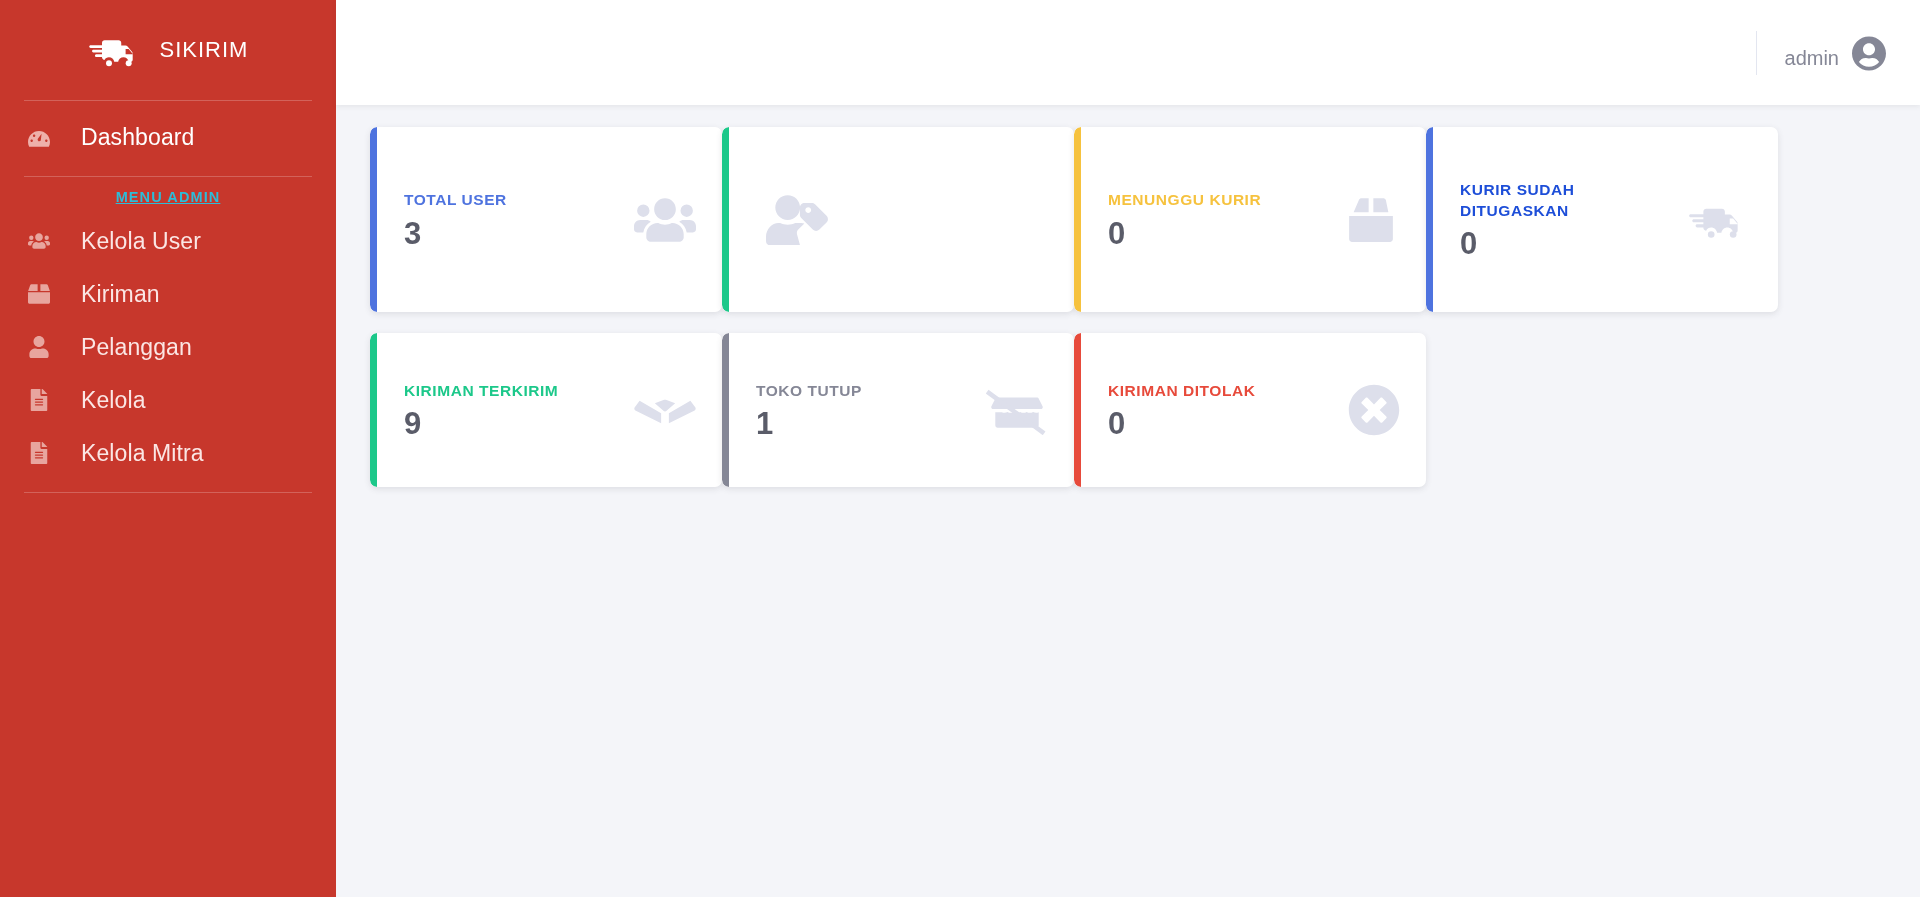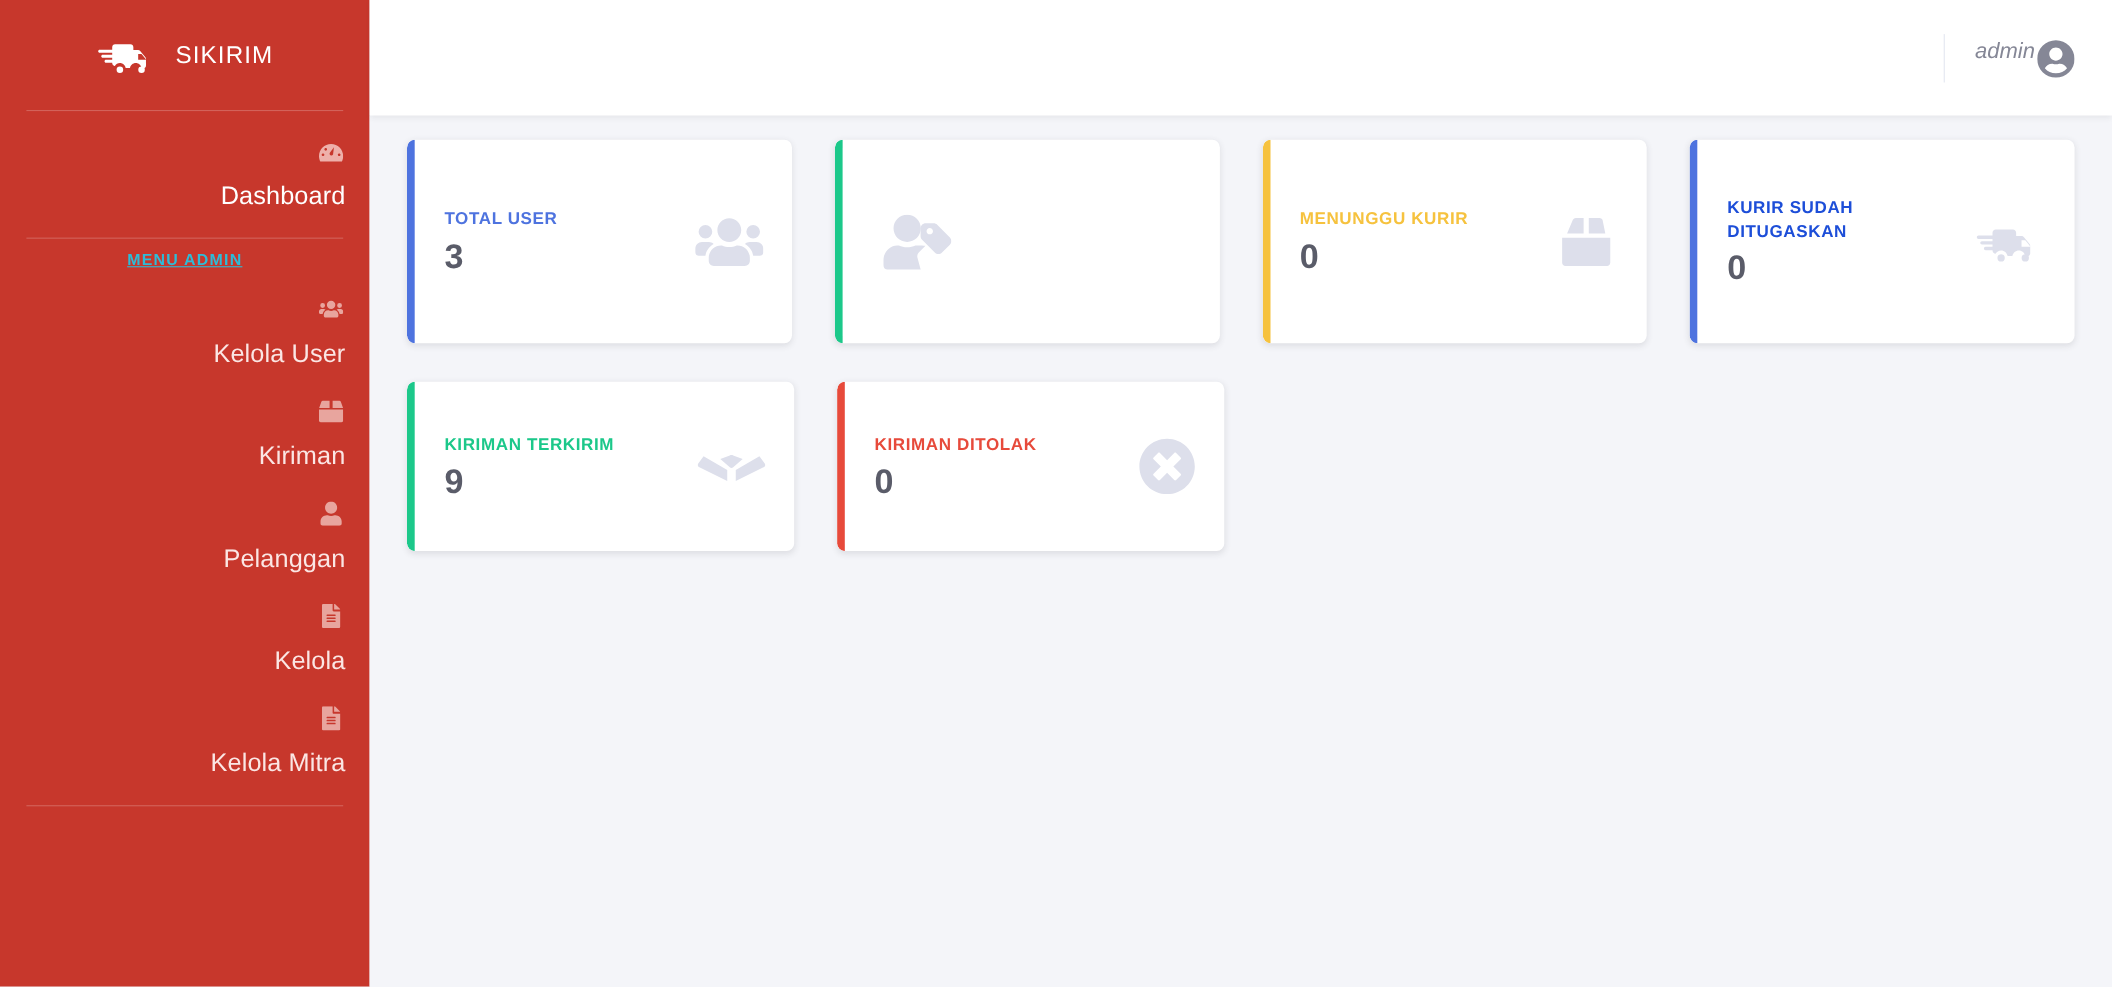--- a/index.html
+++ b/index.html
@@ -26,23 +26,23 @@
   .brand-icon { width:56px; height:44px; display:block; }
   .brand-text {
     font-size:22px; font-weight:normal; color:#fff;
     letter-spacing:1.0px;
   }
   .side-divider {
     height:1px; background:rgba(255,255,255,0.22);
     margin:0 24px;
   }
   .nav-item {
-    display:flex; align-items:flex-end; gap:14px;
+    display:flex; align-items:flex-start; gap:29px;
     padding:13px 22px 13px 26px;
-    text-decoration:none; cursor:pointer;flex-direction:column;
+    text-decoration:none; cursor:pointer;
   }
   .nav-icon { width:26px; height:26px; flex:0 0 26px; display:flex; align-items:center; justify-content:center; }
   .nav-icon svg { width:22px; height:22px; display:block; }
   .nav-label { font-size:23px; color:#ffffff; letter-spacing:0.1px; }
   .nav-item.dim .nav-label { color:#fbe6e4; }
   .nav-item.dim .nav-icon svg { fill:#e8a59e; }
   .nav-item.active .nav-icon svg { fill:#eeb0aa; }
 
   .menu-heading {
     text-align:center;
@@ -55,30 +55,30 @@
   
   .main { flex:1; display:flex; flex-direction:column; min-width:0; }
   .topbar {
     height:105px; background:#ffffff;
     display:flex; align-items:center; justify-content:flex-end;
     padding-right:34px;
     box-shadow:0 2px 5px rgba(58,59,69,0.08);
     position:relative; z-index:5;
   }
   .topbar-divider { width:1px; height:44px; background:#e3e6f0; margin-right:28px; }
-  .user-block { display:flex; align-items:flex-start; gap:2px; cursor:pointer;font-style:italic; }
+  .user-block { display:flex; align-items:flex-end; gap:13px; cursor:pointer; }
   .user-name { font-size:20px; color:#858796; }
   .avatar-icon { width:34px; height:34px; display:block; }
 
   .content {
     flex:1; background:#f4f5f9;
     padding:22px 34px 0 34px;
     overflow:hidden;
   }
-  .cards-row { display:flex; gap:39px; margin-bottom:35px; }
+  .cards-row { display:flex; margin-bottom:21px; }
 
   .stat-card {
     position:relative;
     width:352px; height:185px;
     background:#ffffff; border-radius:7px;
     box-shadow:0 2px 6px rgba(58,59,69,0.12);
     display:flex; align-items:center;
     padding:0 26px 0 34px;
     overflow:hidden;
   }
@@ -263,20 +263,34 @@
             <div class="stat-value">9</div>
           </div>
           <span class="stat-icon">
             <svg width="62" height="50" viewBox="0 0 640 512" xmlns="http://www.w3.org/2000/svg">
               <path d="M425 186l-89-33c-10-4-22-4-32 0l-89 33 89 78c10 9 22 9 32 0l89-78z"></path>
               <path d="M58 160L8 228c-8 11-6 27 6 33l266 133V290L58 160zm524 0L360 290v104l266-133c12-6 14-22 6-33l-50-68z"></path>
             </svg>
           </span>
         </div>
 
+        <div class="stat-card row2">
+          <span class="accent" style="background:#858796"></span>
+          <div class="stat-body">
+            <div class="stat-title" style="color:#858796">TOKO TUTUP</div>
+            <div class="stat-value">1</div>
+          </div>
+          <span class="stat-icon">
+            <svg width="62" height="50" viewBox="0 0 640 512" xmlns="http://www.w3.org/2000/svg">
+              <path d="M116 128h408c10 0 18 5 22 14l38 76c6 13-3 28-18 28H74c-15 0-24-15-18-28l38-76c4-9 12-14 22-14z"></path>
+              <path d="M96 278v136c0 13 11 24 24 24h400c13 0 24-11 24-24V278c-18 8-40 8-58-2-20 12-46 12-66 0-20 12-46 12-66 0-20 12-46 12-66 0-20 12-46 12-66 0-18 10-40 10-58 2z"></path>
+              <path d="M26 48l588 430-28 38L-2 86z"></path>
+            </svg>
+          </span>
+        </div>
 
         <div class="stat-card row2">
           <span class="accent" style="background:#e74a3b"></span>
           <div class="stat-body">
             <div class="stat-title" style="color:#e74a3b">KIRIMAN DITOLAK</div>
             <div class="stat-value">0</div>
           </div>
           <span class="stat-icon">
             <svg width="52" height="52" viewBox="0 0 512 512" xmlns="http://www.w3.org/2000/svg">
               <path d="M256 8C119 8 8 119 8 256s111 248 248 248 248-111 248-248S393 8 256 8zm121 313c5 5 5 12 0 17l-40 40c-5 5-12 5-17 0l-64-65-64 65c-5 5-12 5-17 0l-40-40c-5-5-5-12 0-17l65-64-65-64c-5-5-5-12 0-17l40-40c5-5 12-5 17 0l64 65 64-65c5-5 12-5 17 0l40 40c5 5 5 12 0 17l-65 64 65 64z"></path>

